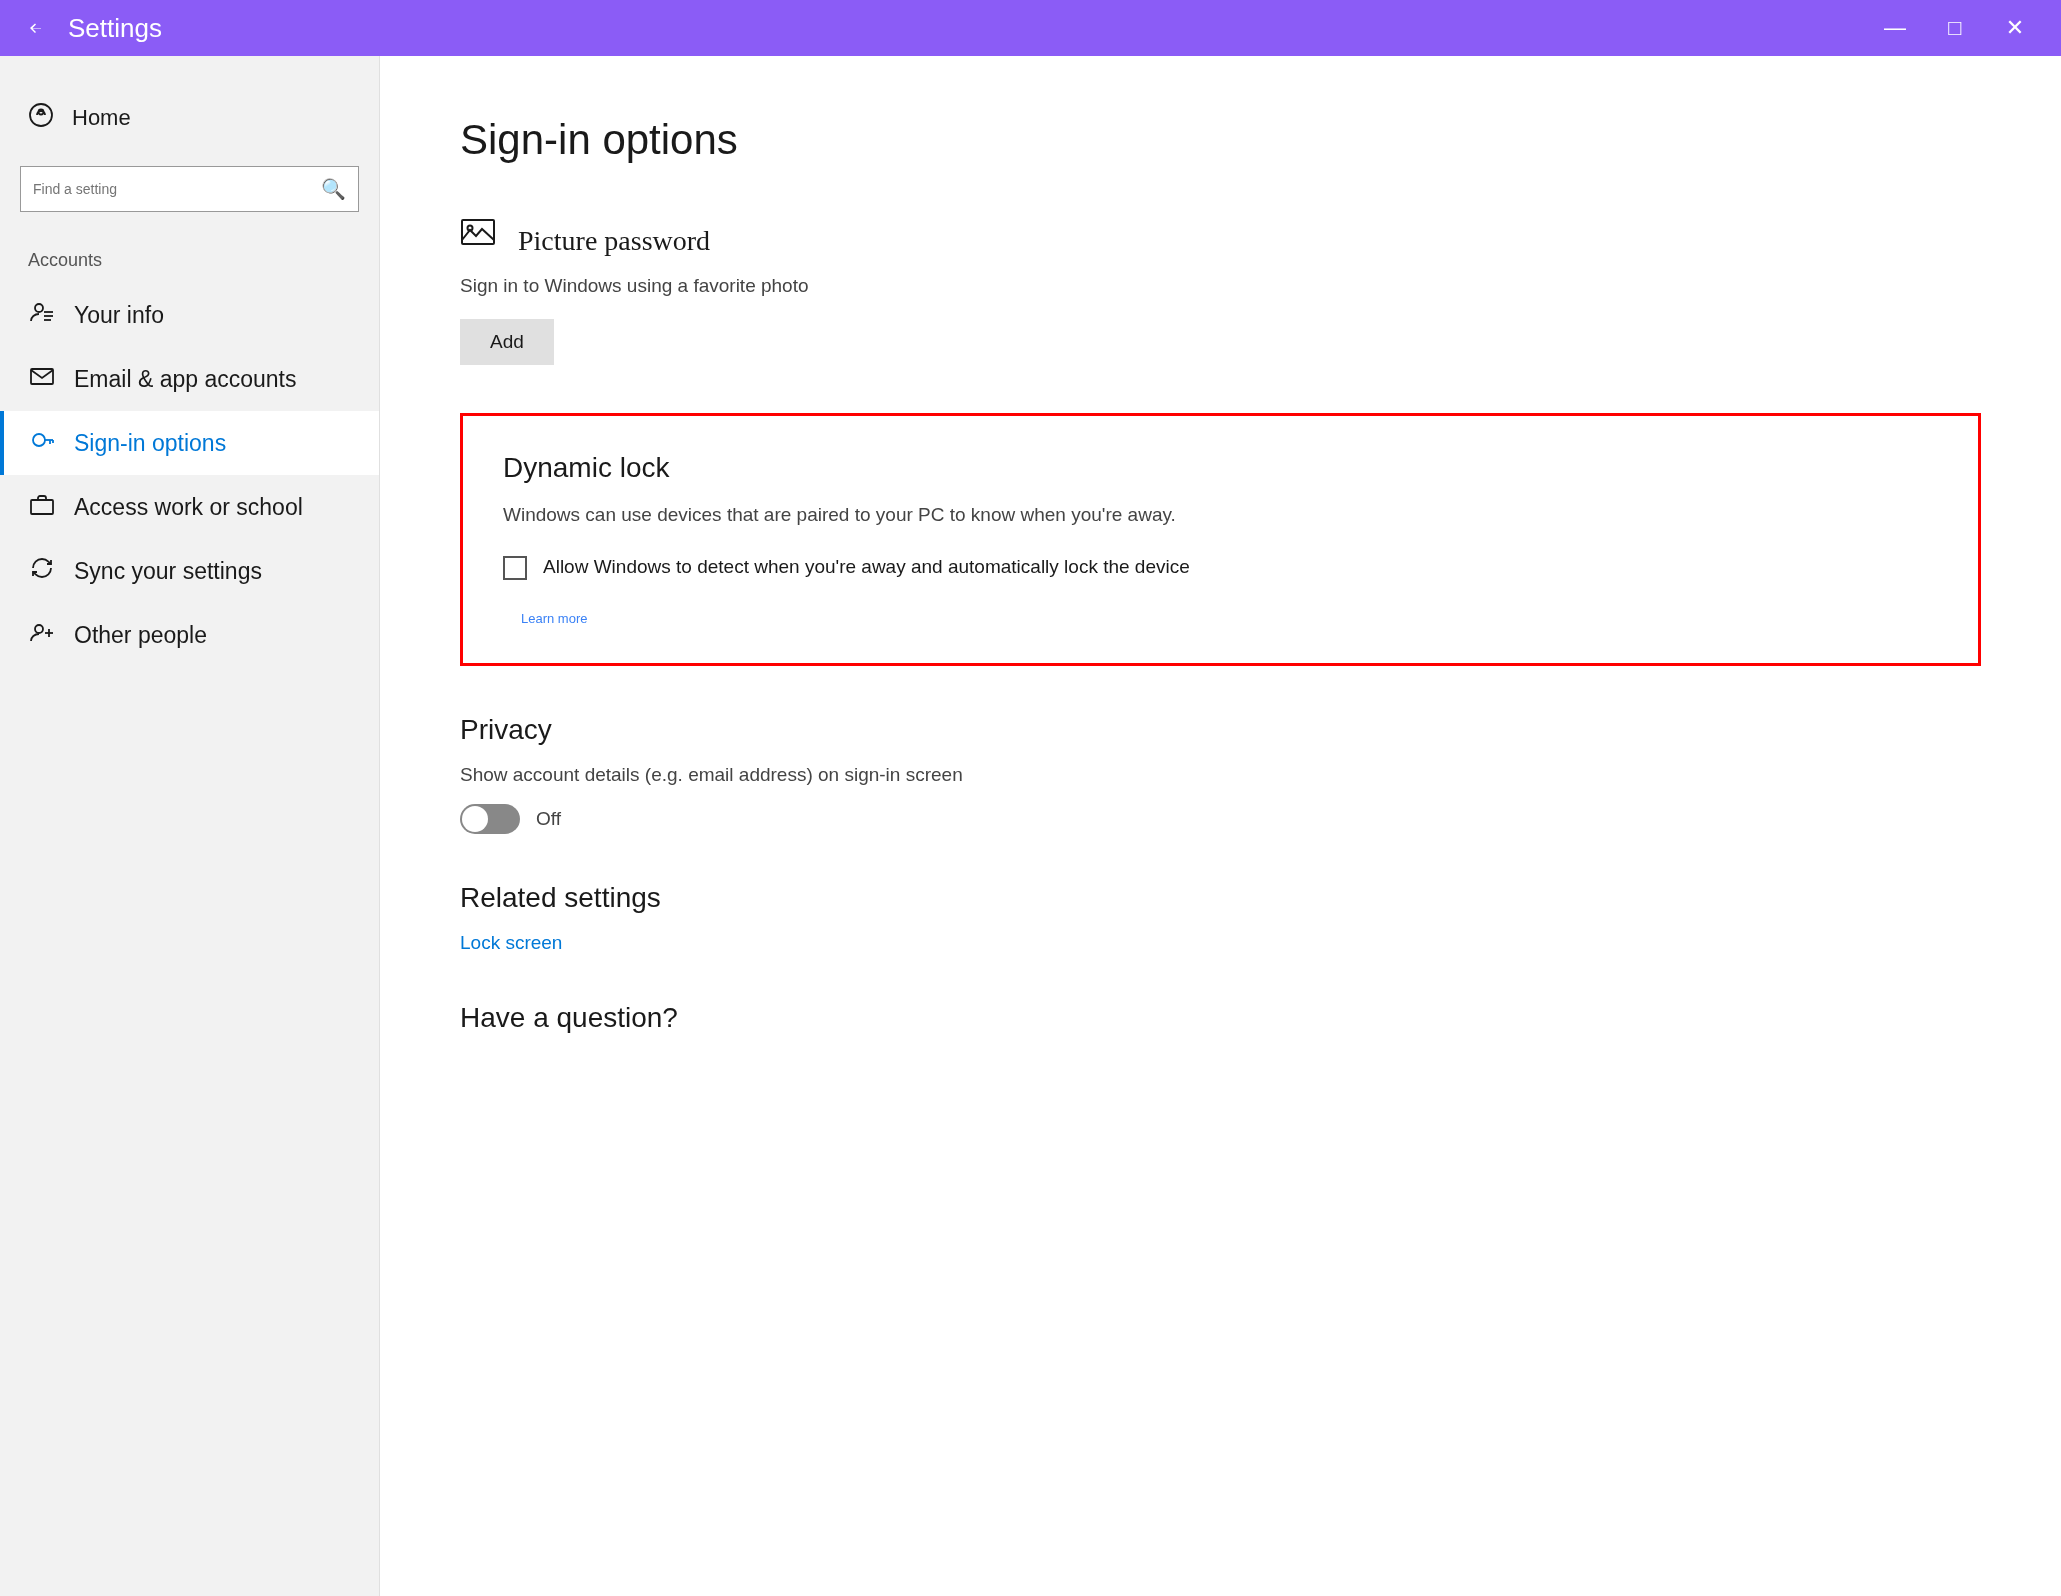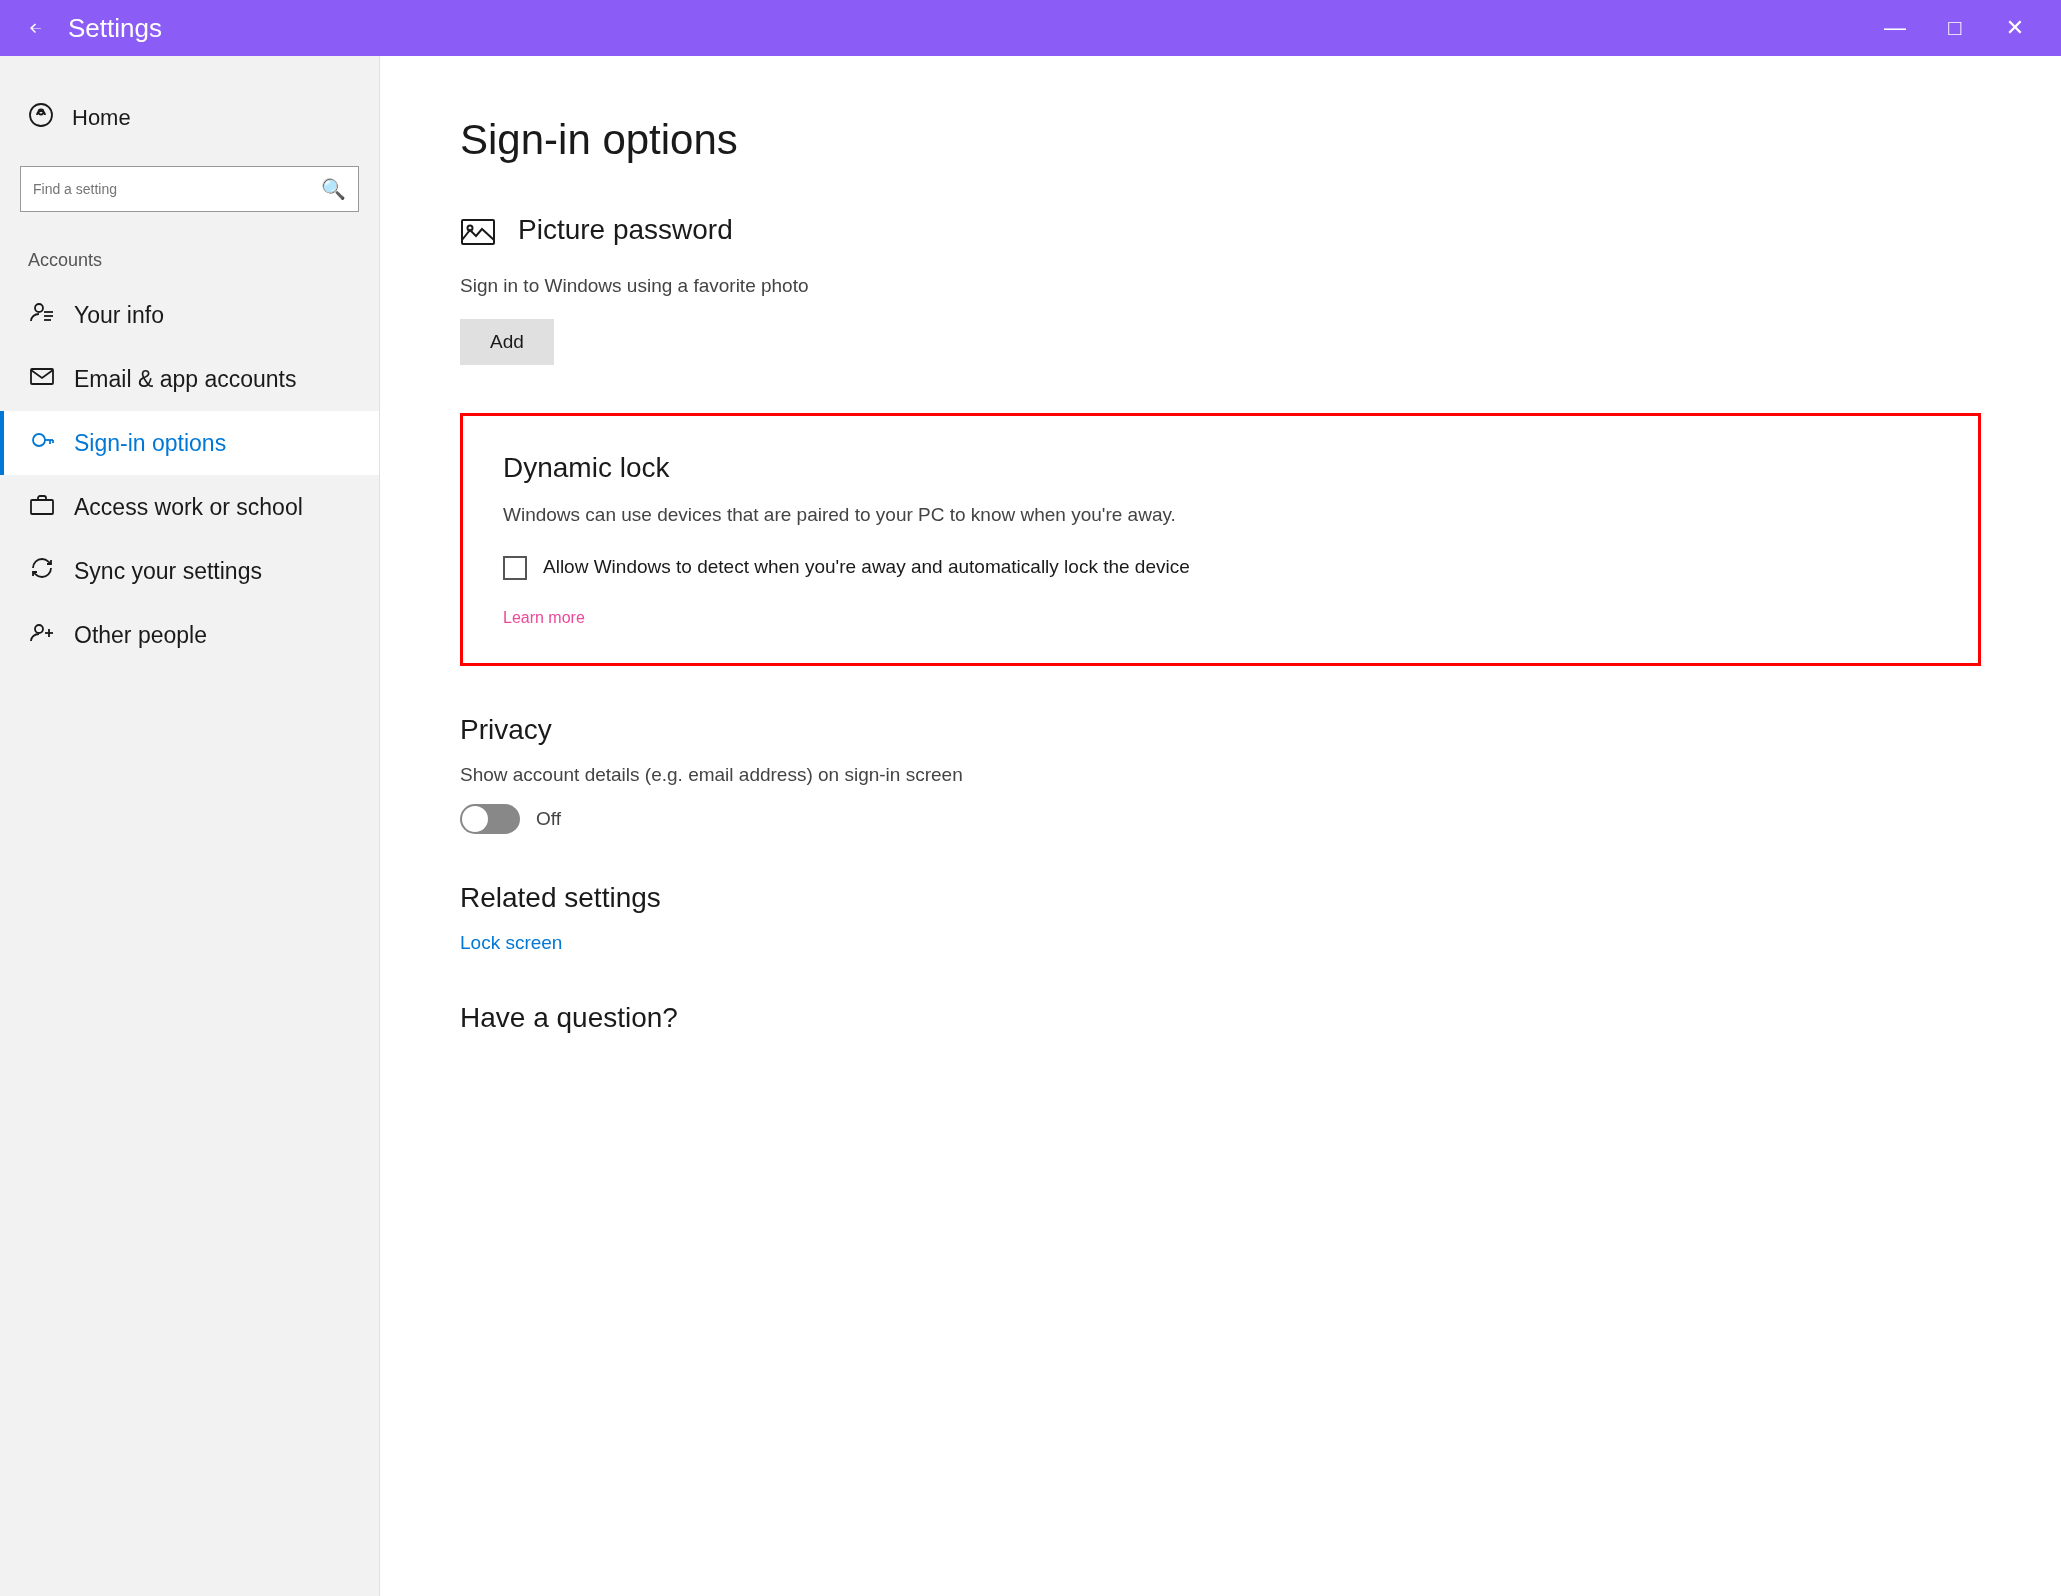--- a/index.html
+++ b/index.html
@@ -113,23 +113,24 @@
       color: #1a1a1a;
       margin-bottom: 50px;
     }
 
     
     .section {
       margin-bottom: 48px;
     }
     .section-header {
       display: flex;
-      align-items: flex-start;
+      align-items: flex-end;
       gap: 22px;
       margin-bottom: 18px;
+      font-family: Liberation Serif, serif;
     }
     .section-icon { font-size: 30px; color: #1a1a1a; }
     .section-title {
       font-size: 28px;
       font-weight: 400;
       color: #1a1a1a;
     }
     .section-desc {
       font-size: 19px;
       color: #444;
@@ -176,24 +177,25 @@
       min-width: 24px;
       margin-top: 2px;
       cursor: pointer;
     }
     .checkbox-label {
       font-size: 19px;
       color: #1a1a1a;
       line-height: 1.4;
     }
     .learn-more-link {
-      color: #ec4899;
-      font-size: 16px;
+      color: #3b82f6;
+      font-size: 13px;
       cursor: pointer;
       text-decoration: none;
+      margin-left: 18px;
     }
 
     
     .privacy-title {
       font-size: 28px;
       font-weight: 400;
       color: #1a1a1a;
       margin-bottom: 18px;
     }
     .privacy-desc {

